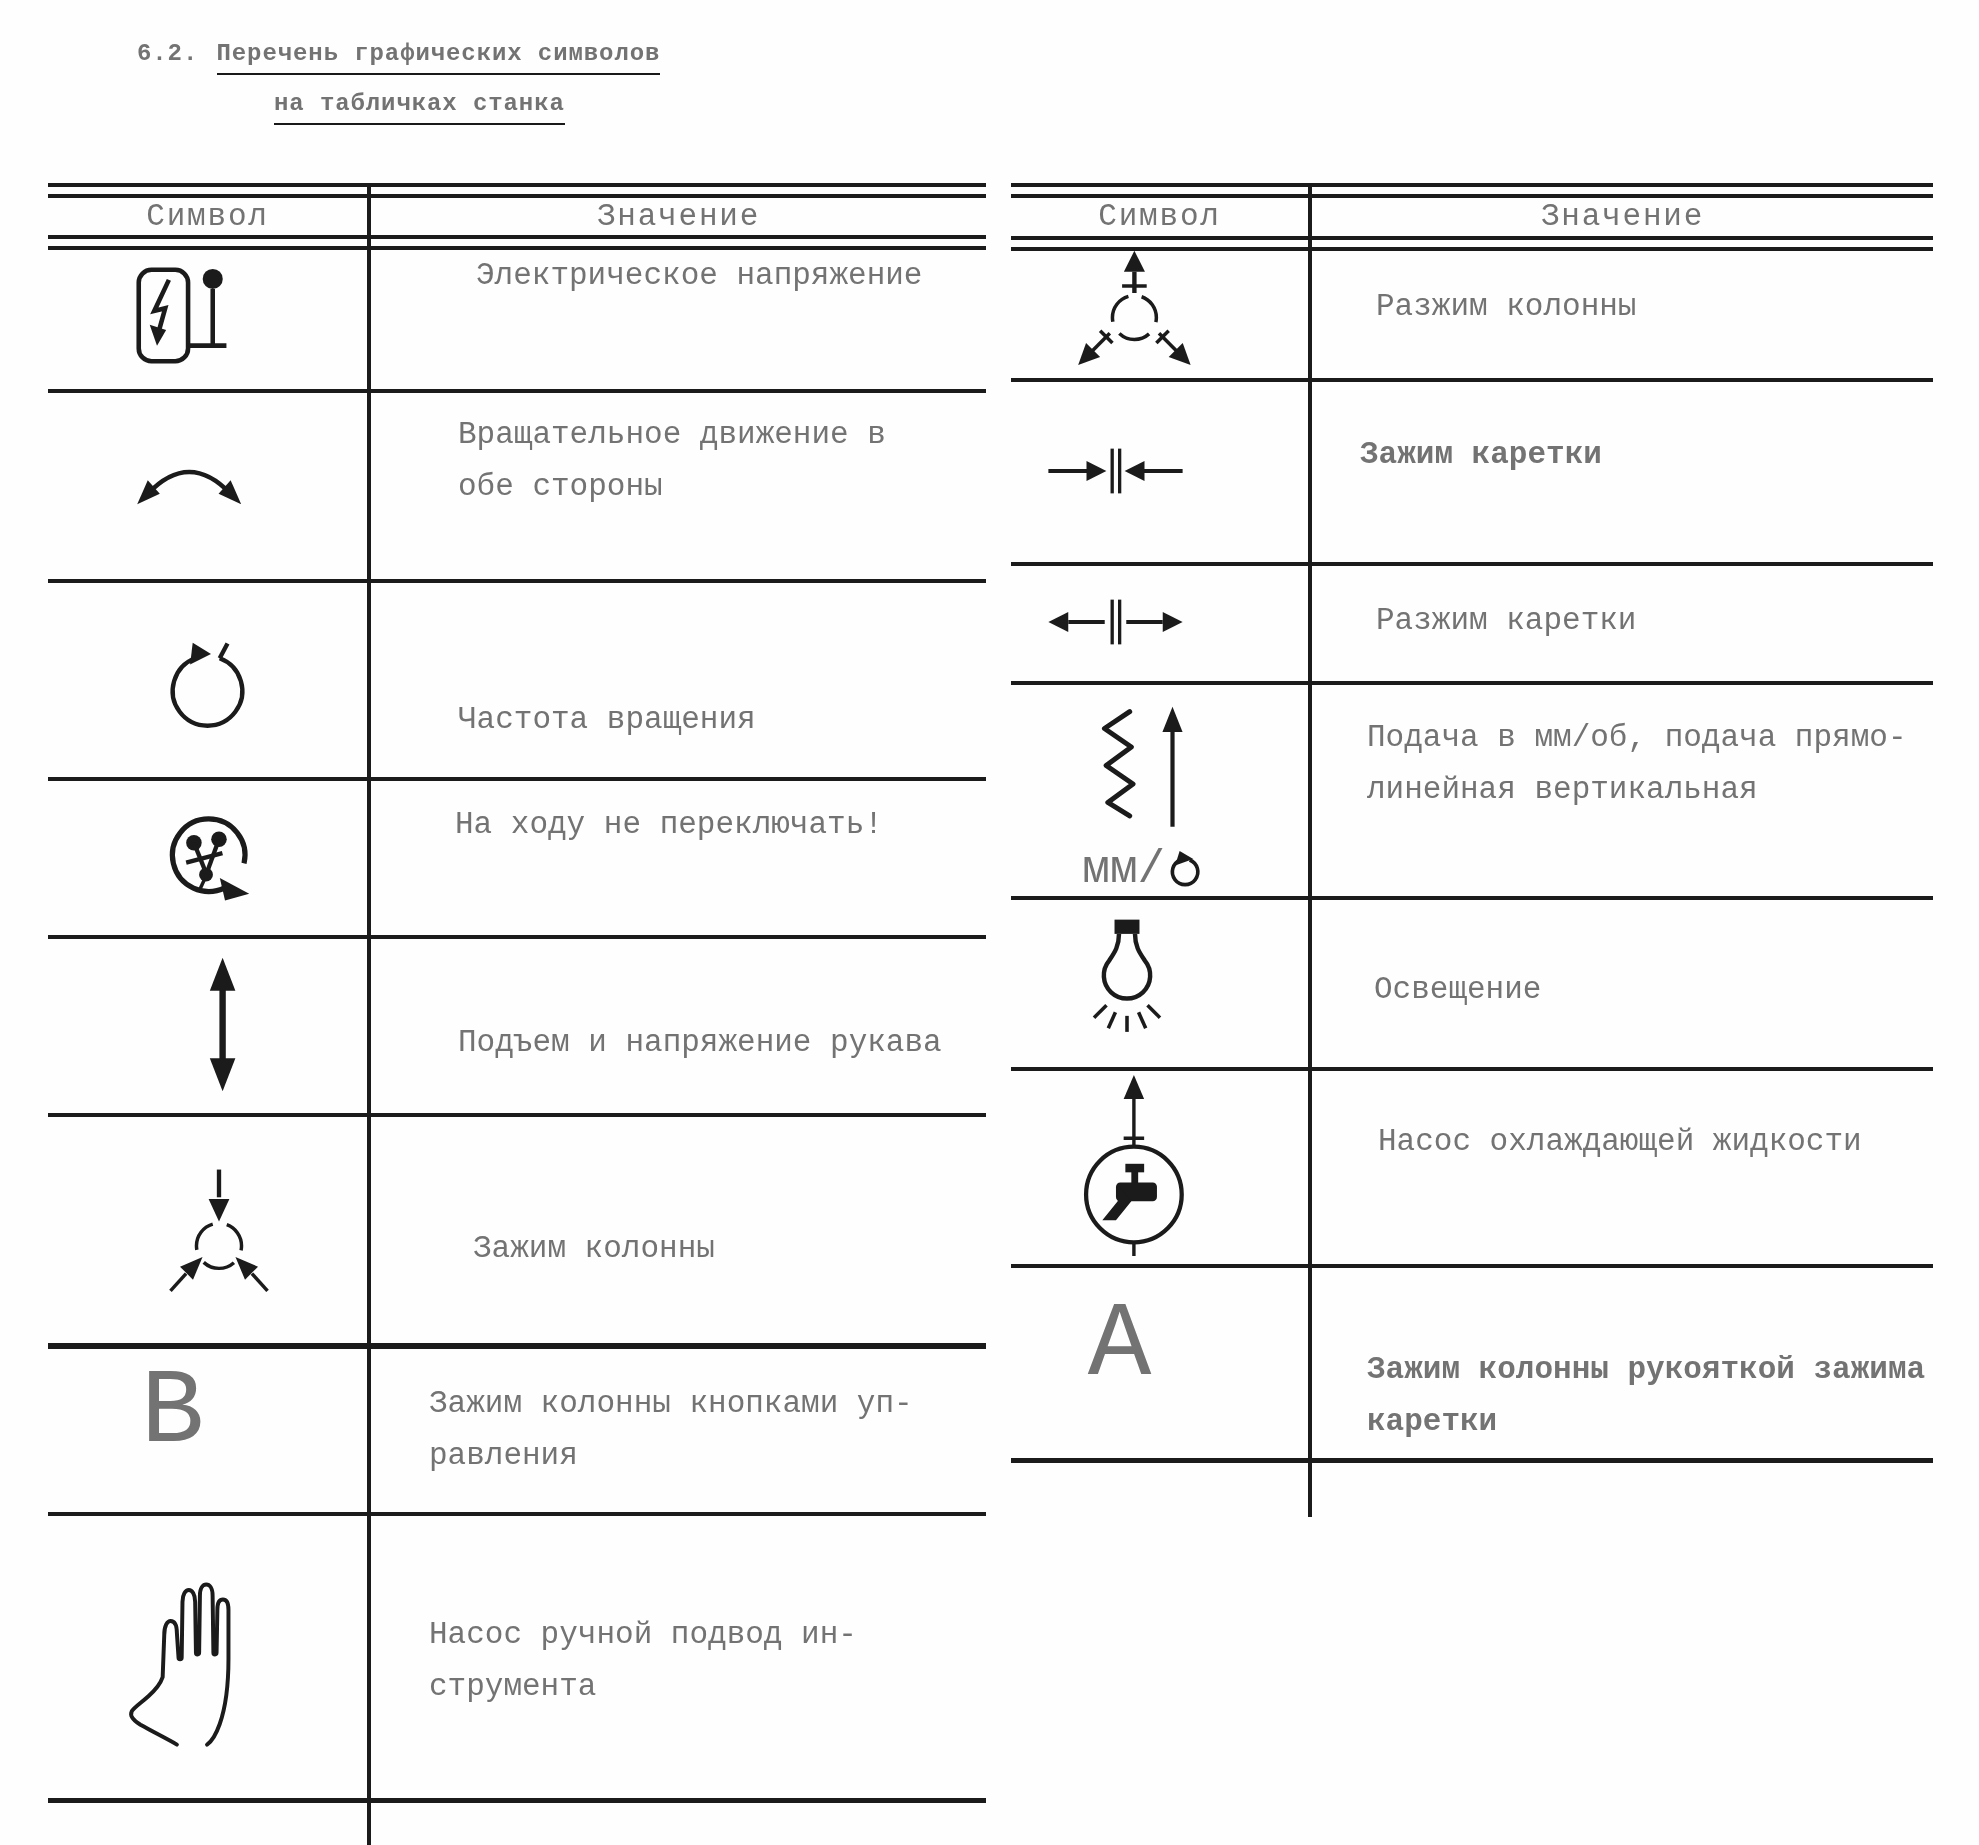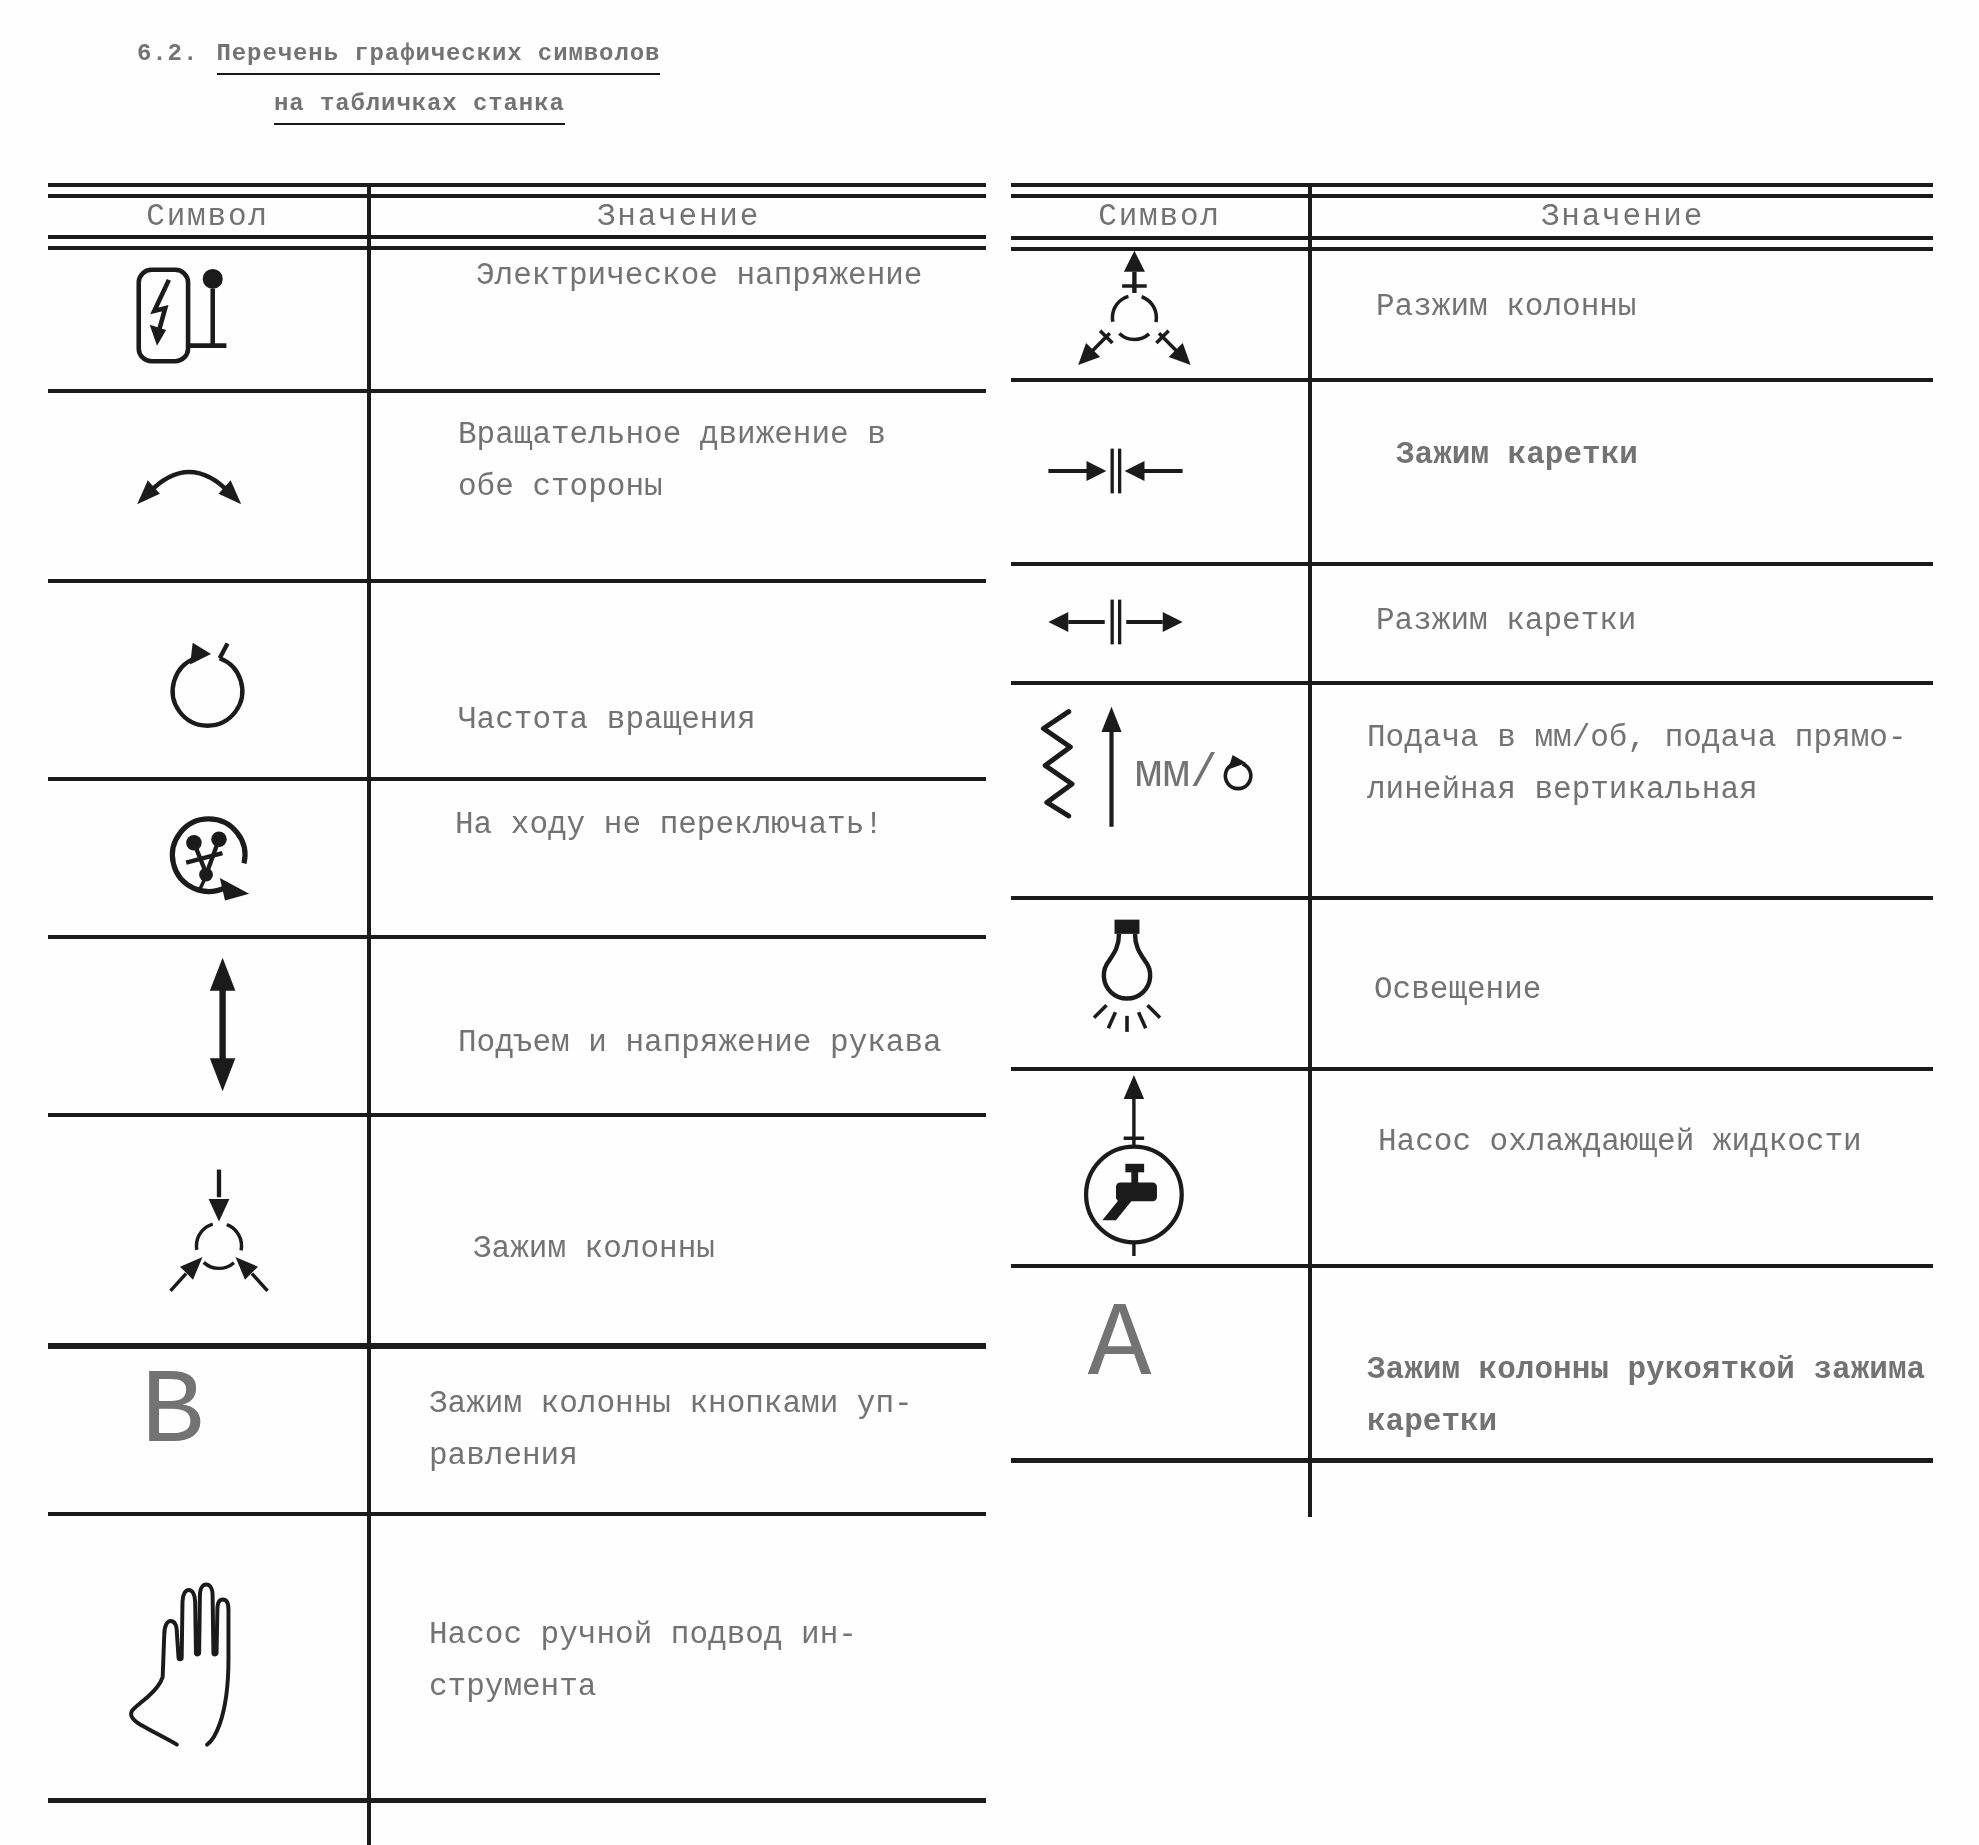--- a/index.html
+++ b/index.html
@@ -23,21 +23,21 @@
   .lt .sym{width:319px}.rt .sym{width:297px}
   .mean{flex-direction:column;justify-content:flex-start;align-items:flex-start;right:0}
   .lt .mean{left:323px}.rt .mean{left:301px}
   .txt{font-size:31px;line-height:52px;white-space:pre}
   .b{font-weight:bold}
   .hdr{font-size:31px;letter-spacing:1.8px}
   .hdrcell{align-items:center;justify-content:center}
   .big-letter{font-size:106px;line-height:1}
   .mmrev{display:flex;align-items:center;font-size:46px;margin-top:12.8px}
   .mmrev svg{margin-left:1.8px}
-  .symcol{display:flex;align-items:center}
+  .symcol{display:flex;flex-direction:column;align-items:center}
 </style>
 </head>
 <body>
 
 <div class="page">
 
   <div class="title-wrap">
     <div class="title-row">
       <span class="title-num">6.2.</span>
       <span class="u">Перечень графических символов</span>
@@ -206,21 +206,21 @@
     <div class="cell sym" style="top:195px;height:185px">
       <svg width="143" height="58" viewBox="0 0 170 70" style="transform:translateX(-44px)">
         <line class="st" x1="81" y1="8" x2="81" y2="62" stroke-width="4"></line>
         <line class="st" x1="90" y1="8" x2="90" y2="62" stroke-width="4"></line>
         <line class="st" x1="4" y1="35" x2="52" y2="35" stroke-width="5"></line>
         <polygon class="fl" points="74,35 50,23 50,47"></polygon>
         <line class="st" x1="166" y1="35" x2="118" y2="35" stroke-width="5"></line>
         <polygon class="fl" points="96,35 120,23 120,47"></polygon>
       </svg>
     </div>
-    <div class="cell mean" style="top:195px;height:185px;padding:51px 0 0 84px">
+    <div class="cell mean" style="top:195px;height:185px;padding:51px 0 0 48px">
       <div class="txt b">Зажим каретки</div>
     </div>
 
     <div class="cell sym" style="top:379px;height:119px">
       <svg width="143" height="58" viewBox="0 0 170 70" style="transform:translateX(-44px)">
         <line class="st" x1="81" y1="8" x2="81" y2="62" stroke-width="4"></line>
         <line class="st" x1="90" y1="8" x2="90" y2="62" stroke-width="4"></line>
         <polygon class="fl" points="4,35 28,23 28,47"></polygon>
         <line class="st" x1="28" y1="35" x2="72" y2="35" stroke-width="5"></line>
         <polygon class="fl" points="166,35 142,23 142,47"></polygon>

